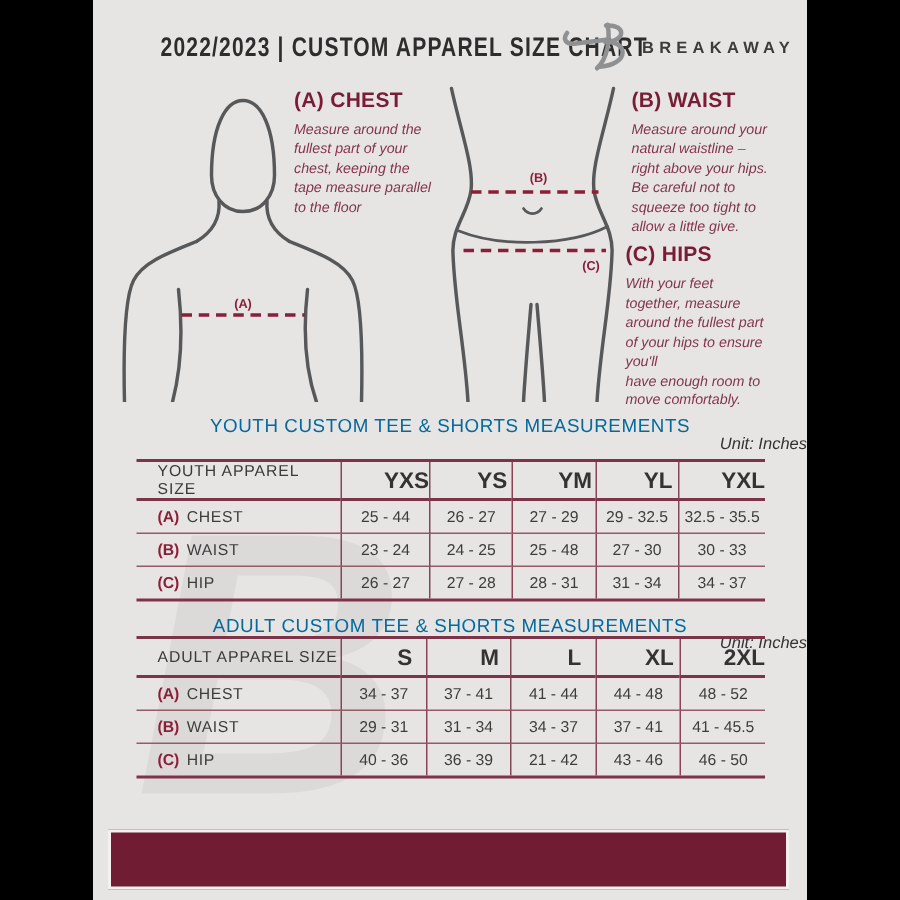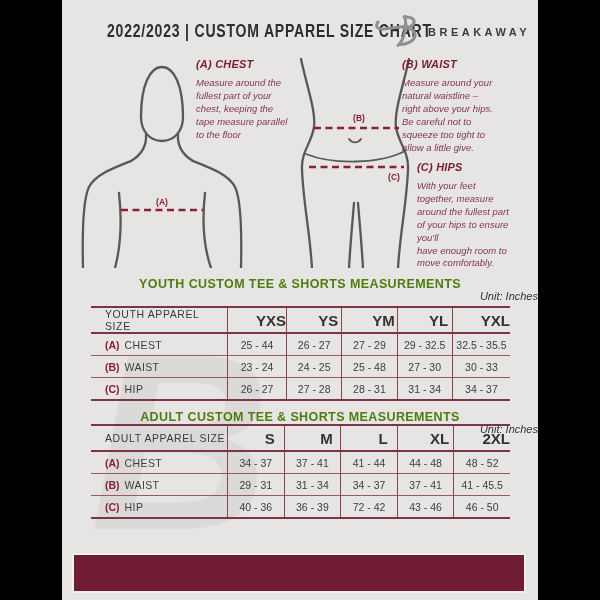--- a/index.html
+++ b/index.html
@@ -24,37 +24,37 @@
     transform:scaleX(0.78);transform-origin:center;white-space:nowrap;
   }
   .brand-logo{position:absolute;left:312px;top:12px;}
   .brand-name{
     position:absolute;left:366px;top:26px;font-size:11px;font-weight:bold;
     color:#3b3b3b;letter-spacing:3.5px;white-space:nowrap;
   }
 
   
   .guide-block{position:absolute;}
-  .guide-heading{font-size:11px;font-weight:bold;color:#7a1c36;letter-spacing:0.2px;font-style:italic;}
+  .guide-heading{font-size:14px;font-weight:bold;color:#7a1c36;letter-spacing:0.2px;}
   .guide-body{
     margin-top:7px;font-size:9.5px;font-style:italic;color:#83344c;
     line-height:1.36;white-space:pre-line;
   }
   .chest-block{left:134px;top:58px;width:120px;}
-  .waist-block{left:340px;top:58px;width:120px;}
+  .waist-block{left:359px;top:58px;width:120px;}
   .hips-block{left:355px;top:161px;width:122px;}
 
   .figure-svg{position:absolute;}
   .torso-svg{left:13px;top:55px;}
   .lower-svg{left:226px;top:55px;}
 
   
   .section-title{
     position:absolute;left:0;width:100%;text-align:center;
-    font-size:12.5px;font-weight:bold;color:#4d7c0f;letter-spacing:0.4px;
+    font-size:12.5px;font-weight:normal;color:#0369a1;letter-spacing:0.4px;
   }
   .section-unit{
     position:absolute;left:0;width:100%;text-align:right;
     font-size:11px;font-style:italic;color:#333;
   }
   .youth-title{top:277px;} .youth-unit{top:290px;}
   .adult-title{top:410px;} .adult-unit{top:423px;}
 
   
   .size-table{
@@ -234,21 +234,21 @@
       <div class="cell vl">34 - 37</div>
       <div class="cell vl">37 - 41</div>
       <div class="cell vl">41 - 45.5</div>
 
       <div class="cell first lastrow">
         <span class="row-key">(C)</span>
         <span class="row-label">HIP</span>
       </div>
       <div class="cell vl lastrow">40 - 36</div>
       <div class="cell vl lastrow">36 - 39</div>
-      <div class="cell vl lastrow">72 - 42</div>
+      <div class="cell vl lastrow">21 - 42</div>
       <div class="cell vl lastrow">43 - 46</div>
       <div class="cell vl lastrow">46 - 50</div>
     </div>
 
     <div class="footer-bar"></div>
 
   </div>
 </div>
 
 </body></html>

